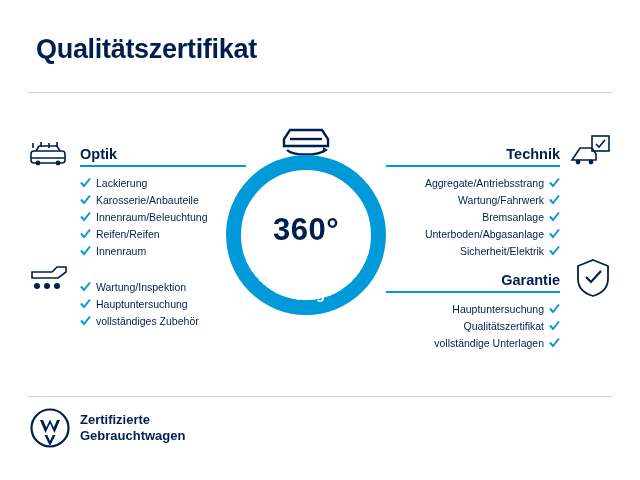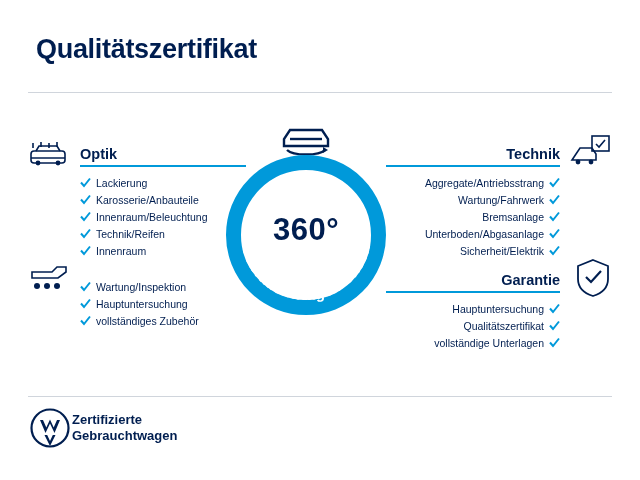--- a/index.html
+++ b/index.html
@@ -165,21 +165,21 @@
   
   #footer {
     position: absolute;
     left: 30px;
     top: 408px;
     display: flex;
     align-items: center;
   }
   #vw-logo { width: 40px; height: 40px; flex: 0 0 40px; }
   #footer-text {
-    margin-left: 2px;
+    margin-left: 10px;
     font-size: 13px;
     font-weight: bold;
     line-height: 16px;
     color: #001e50;
   }
   #footer-text div { white-space: nowrap; }
 </style>
 </head>
 <body>
 
@@ -276,21 +276,21 @@
       <div class="item">
         <span class="chk"><svg viewBox="0 0 11 11" width="11" height="11">
               <path d="M1 5.5 L4 9 L10 1.5" fill="none" stroke="#0099da" stroke-width="2"></path>
             </svg></span>
         <span>Innenraum/Beleuchtung</span>
       </div>
       <div class="item">
         <span class="chk"><svg viewBox="0 0 11 11" width="11" height="11">
               <path d="M1 5.5 L4 9 L10 1.5" fill="none" stroke="#0099da" stroke-width="2"></path>
             </svg></span>
-        <span>Technik/Reifen</span>
+        <span>Reifen/Reifen</span>
       </div>
       <div class="item">
         <span class="chk"><svg viewBox="0 0 11 11" width="11" height="11">
               <path d="M1 5.5 L4 9 L10 1.5" fill="none" stroke="#0099da" stroke-width="2"></path>
             </svg></span>
         <span>Innenraum</span>
       </div>
     </div>
   </div>
 

